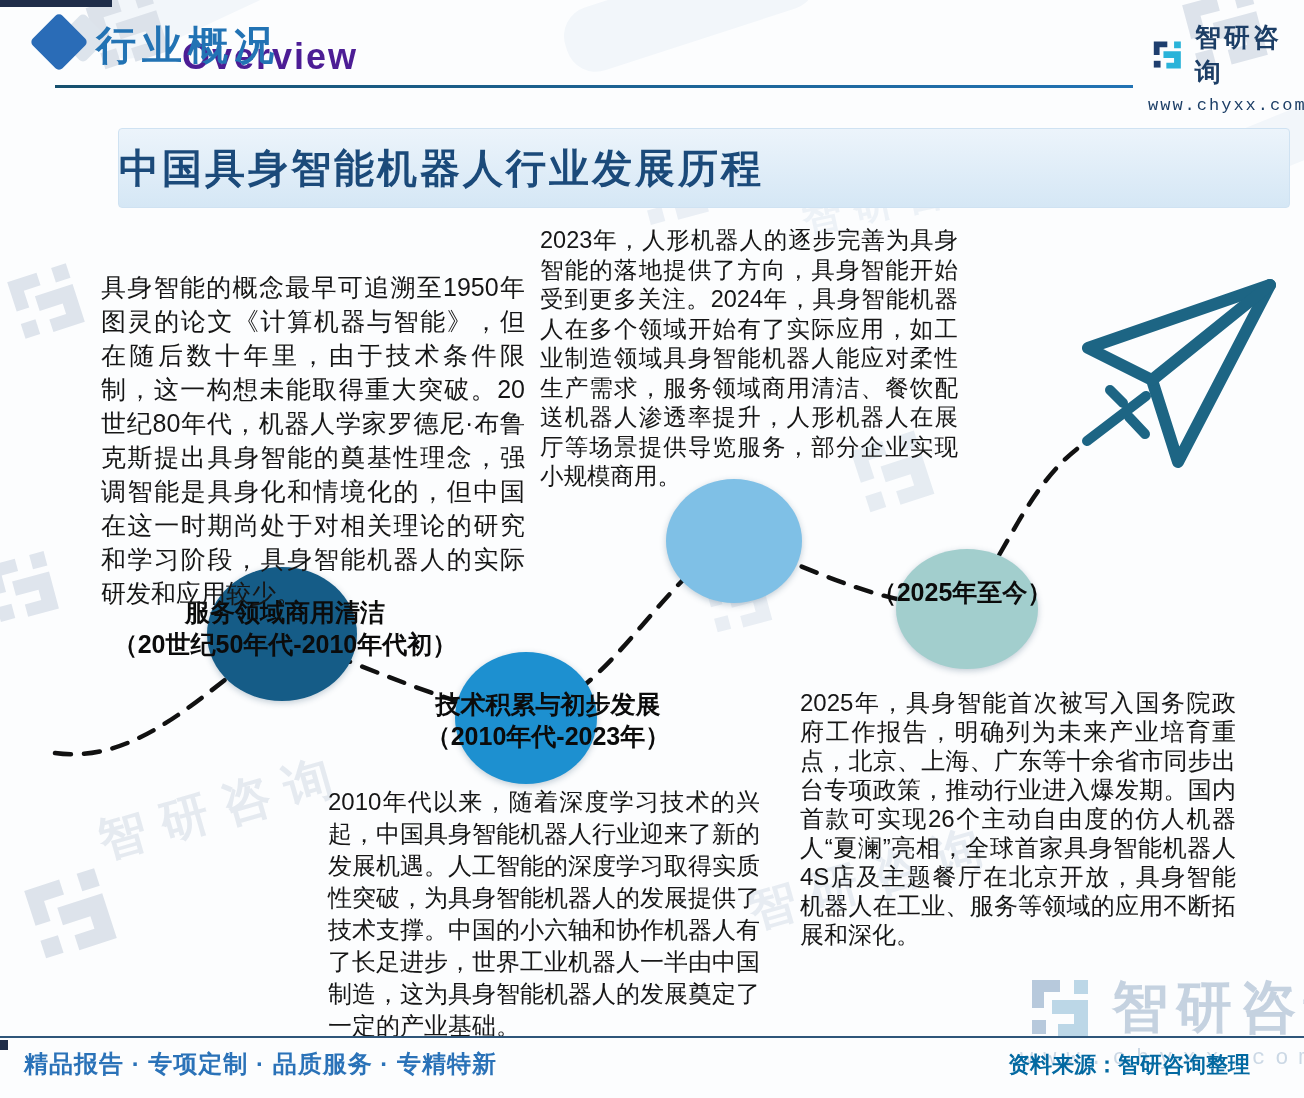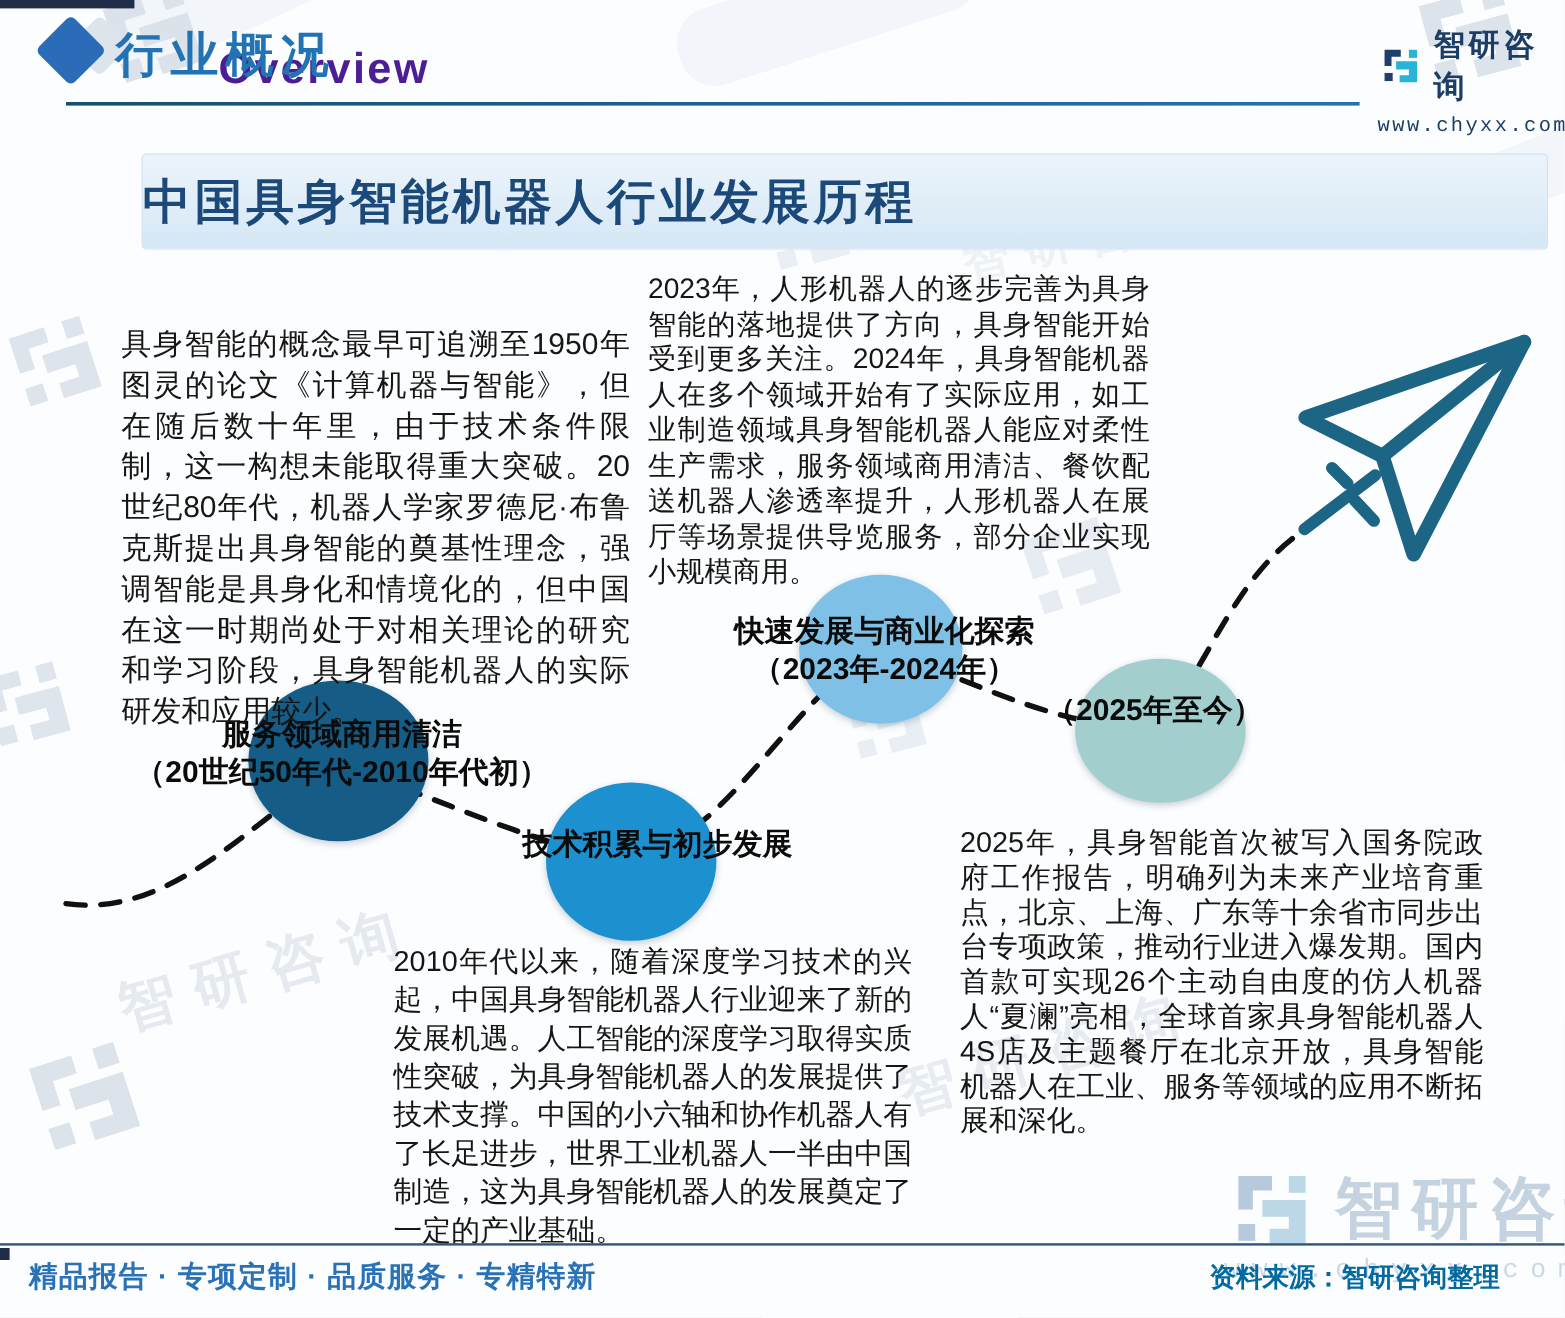--- a/index.html
+++ b/index.html
@@ -158,24 +158,21 @@
   <div class="stage-circle" style="left: 455px; top: 652px; width: 142px; height: 132px; background: rgb(29, 144, 208);"></div>
   <div class="stage-circle" style="left: 666px; top: 479px; width: 136px; height: 124px; background: rgb(127, 192, 230);"></div>
   <div class="stage-circle" style="left: 896px; top: 549px; width: 142px; height: 120px; background: rgb(162, 206, 205);"></div>
 
   <div class="stage-label" style="left:285px;top:596px;">
     <div>服务领域商用清洁</div>
     <div>（20世纪50年代-2010年代初）</div>
   </div>
   <div class="stage-label" style="left:548px;top:688px;">
     <div>技术积累与初步发展</div>
-  </div>
-  <div class="stage-label" style="left:737px;top:510px;">
-    <div>快速发展与商业化探索</div>
-    <div>（2023年-2024年）</div>
+    <div>（2010年代-2023年）</div>
   </div>
   <div class="stage-label" style="left:962px;top:576px;">
     <div>（2025年至今）</div>
   </div>
 
   <div class="para para-1">具身智能的概念最早可追溯至1950年图灵的论文《计算机器与智能》，但在随后数十年里，由于技术条件限制，这一构想未能取得重大突破。20世纪80年代，机器人学家罗德尼·布鲁克斯提出具身智能的奠基性理念，强调智能是具身化和情境化的，但中国在这一时期尚处于对相关理论的研究和学习阶段，具身智能机器人的实际研发和应用较少。</div>
   <div class="para para-3">2023年，人形机器人的逐步完善为具身智能的落地提供了方向，具身智能开始受到更多关注。2024年，具身智能机器人在多个领域开始有了实际应用，如工业制造领域具身智能机器人能应对柔性生产需求，服务领域商用清洁、餐饮配送机器人渗透率提升，人形机器人在展厅等场景提供导览服务，部分企业实现小规模商用。</div>
   <div class="para para-2">2010年代以来，随着深度学习技术的兴起，中国具身智能机器人行业迎来了新的发展机遇。人工智能的深度学习取得实质性突破，为具身智能机器人的发展提供了技术支撑。中国的小六轴和协作机器人有了长足进步，世界工业机器人一半由中国制造，这为具身智能机器人的发展奠定了一定的产业基础。</div>
   <div class="para para-4">2025年，具身智能首次被写入国务院政府工作报告，明确列为未来产业培育重点，北京、上海、广东等十余省市同步出台专项政策，推动行业进入爆发期。国内首款可实现26个主动自由度的仿人机器人“夏澜”亮相，全球首家具身智能机器人4S店及主题餐厅在北京开放，具身智能机器人在工业、服务等领域的应用不断拓展和深化。</div>
 

